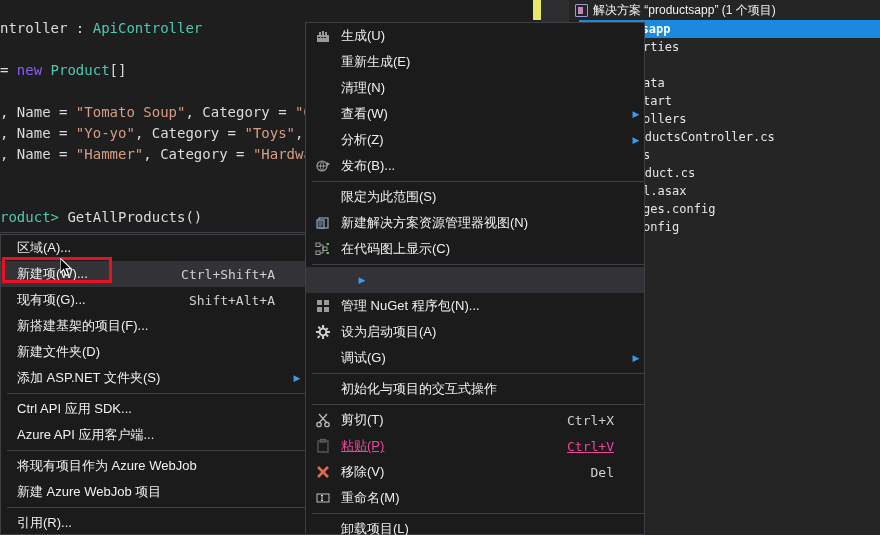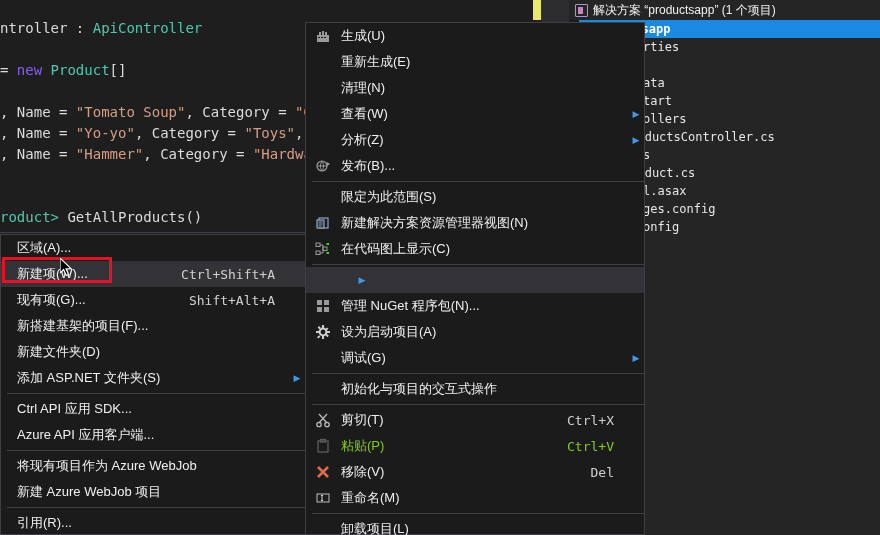--- a/index.html
+++ b/index.html
@@ -69,21 +69,21 @@
     height:26px;display:flex;align-items:center;position:relative;
     white-space:nowrap;font-size:13px;
   }
   .mi.hl{background:#333337;}
   .mi .ic{width:34px;height:26px;flex:none;display:flex;align-items:center;justify-content:center;}
   .mi .lbl{flex:1;overflow:hidden;}
   .mi .sc{
     font-family:"DejaVu Sans Mono","Liberation Mono",monospace;
     font-size:13px;color:#d0d0d0;padding-right:14px;
   }
-  .mi.dim .lbl,.mi.dim .sc{color:#84cc16;}
+  .mi.dim .lbl,.mi.dim .sc{color:#ec4899;text-decoration:underline;}
   .mi .arrow{
     width:16px;flex:none;text-align:center;font-size:9px;color:#3c9ae8;
   }
   .sep{height:1px;background:#3f3f46;margin:2px 0 2px 6px;}
 
   
   #ctx-main{left:305px;top:22px;width:340px;height:513px;}
   #ctx-main .mi .lbl{padding-left:1px;}
 
   

